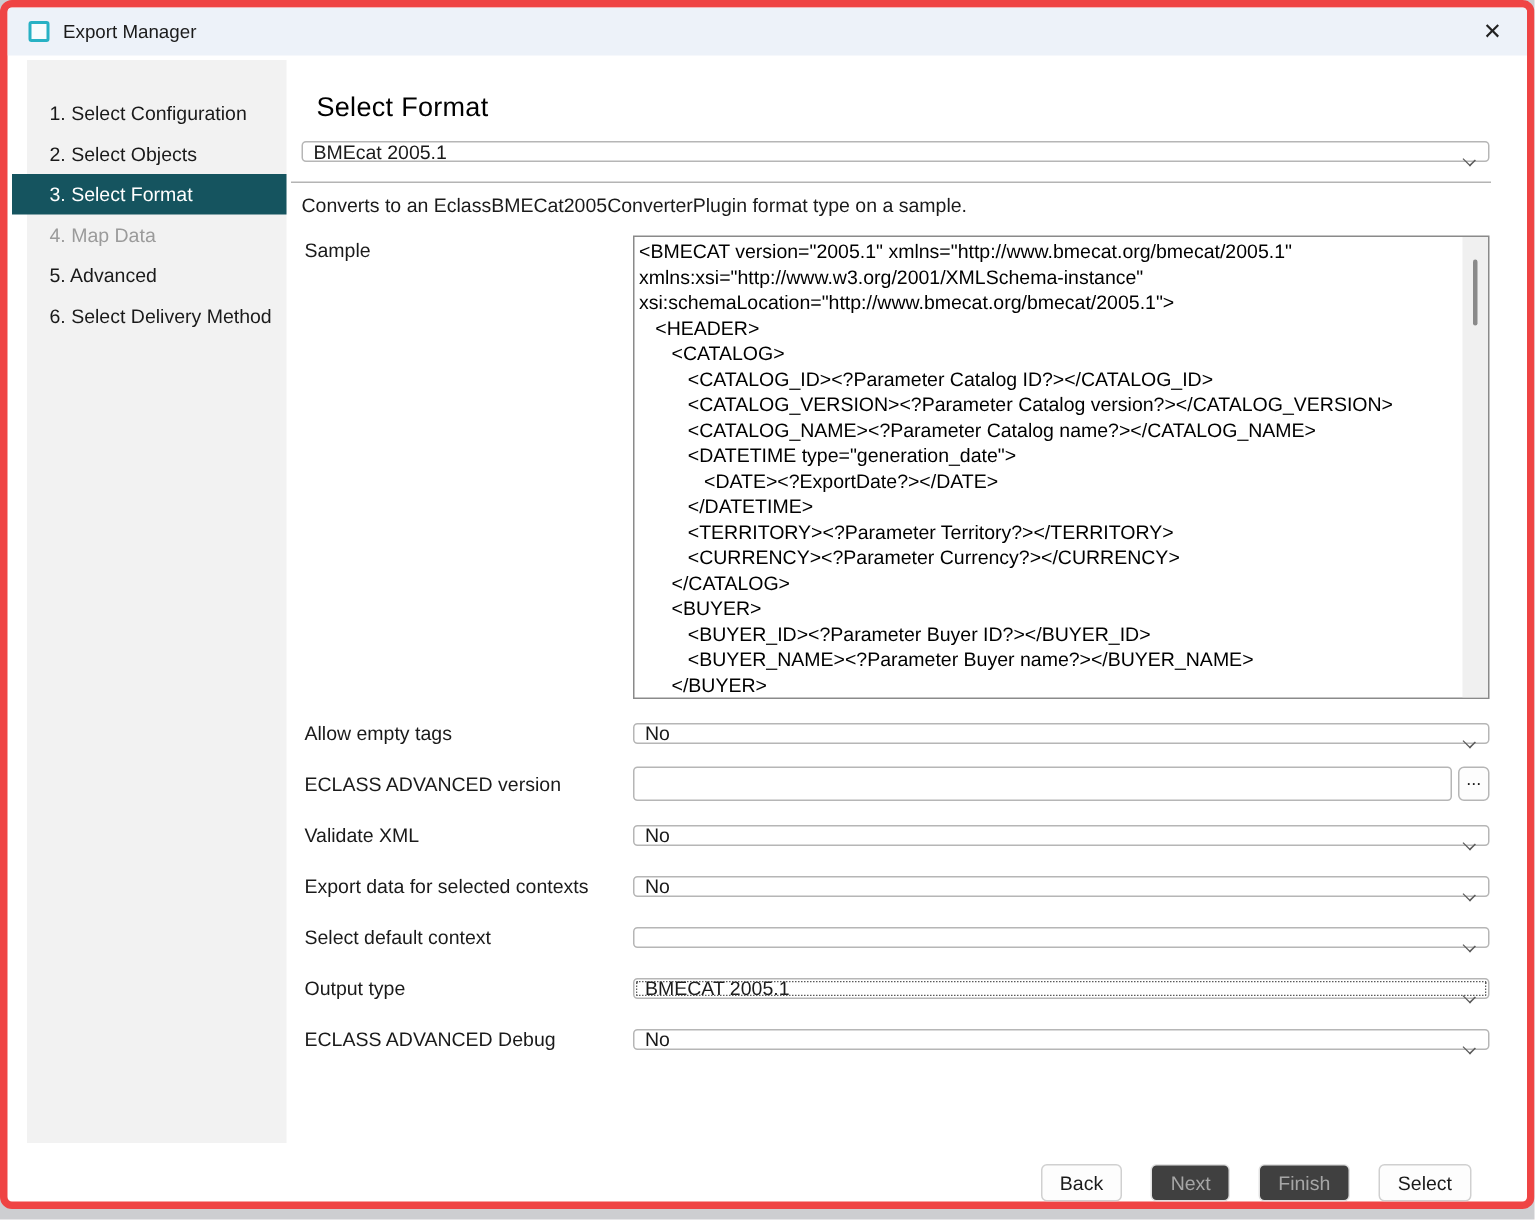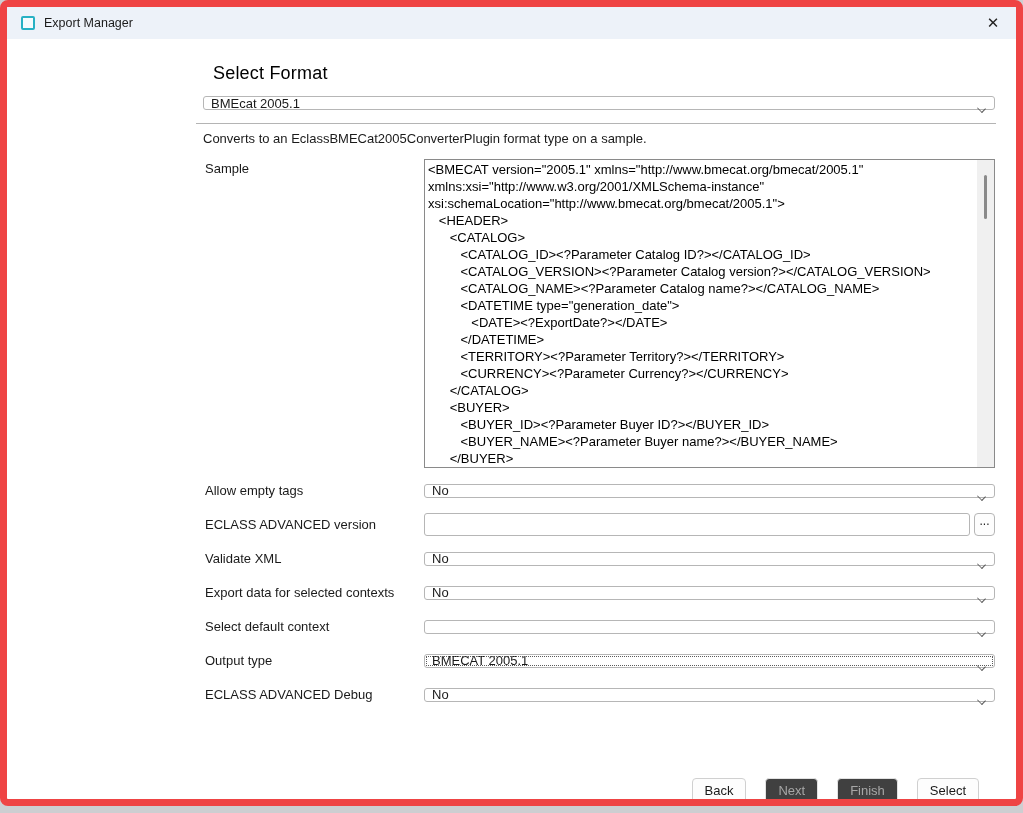--- a/index.html
+++ b/index.html
@@ -8,21 +8,21 @@
     font-family: "Liberation Sans", sans-serif;
     background: #cdced1;
     position: relative;
     overflow: hidden;
     color: #1a1a1a;
   }
   .window {
     position: absolute; left:0; top:0;
     width: 1023px; height: 806px;
     background: #ffffff;
-    border: 7px solid #ef4444;
+    border: 5px solid #ef4444;
     border-radius: 8px;
     overflow: hidden;
   }
   
   .titlebar {
     height: 32px;
     background: #edf2f9;
     display: flex; align-items: center;
     padding-left: 14px;
   }
@@ -180,20 +180,28 @@
 <body>
 
 <div class="window">
 
   <div class="titlebar">
     <span class="app-icon"></span>
     <span class="title-text">Export Manager</span>
     <span class="close-btn">✕</span>
   </div>
 
+  <div class="sidebar">
+      <div class="sidebar-item">1. Select Configuration</div>
+      <div class="sidebar-item">2. Select Objects</div>
+      <div class="sidebar-item selected">3. Select Format</div>
+      <div class="sidebar-item disabled">4. Map Data</div>
+      <div class="sidebar-item">5. Advanced</div>
+      <div class="sidebar-item">6. Select Delivery Method</div>
+    </div>
 
   <div class="page-title">Select Format</div>
 
   <div class="combo format-combo">
     <span>BMEcat 2005.1</span>
     <span class="chevron"></span>
   </div>
 
   <div class="separator"></div>
 

